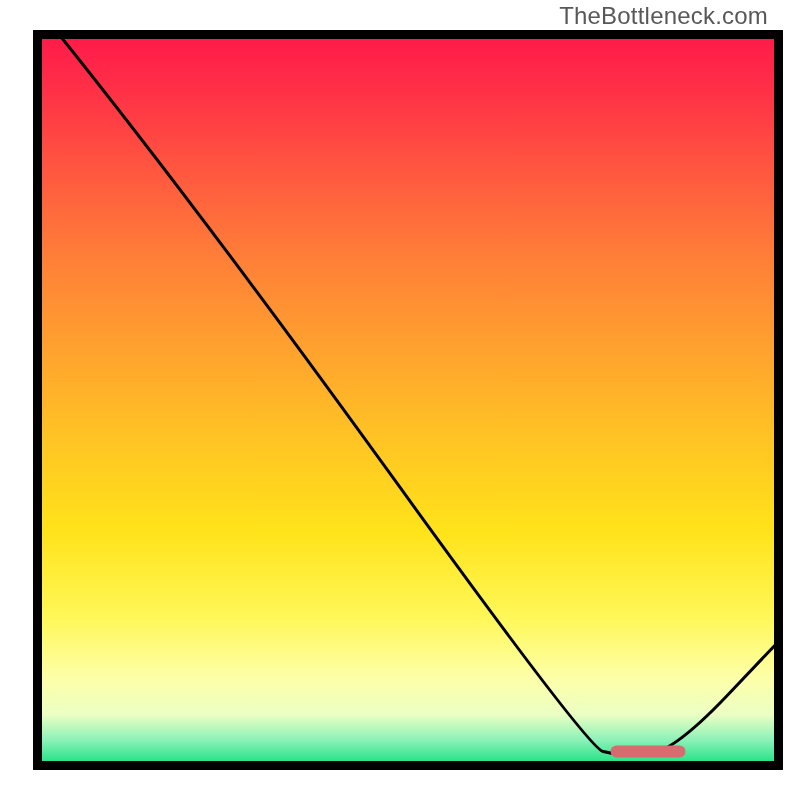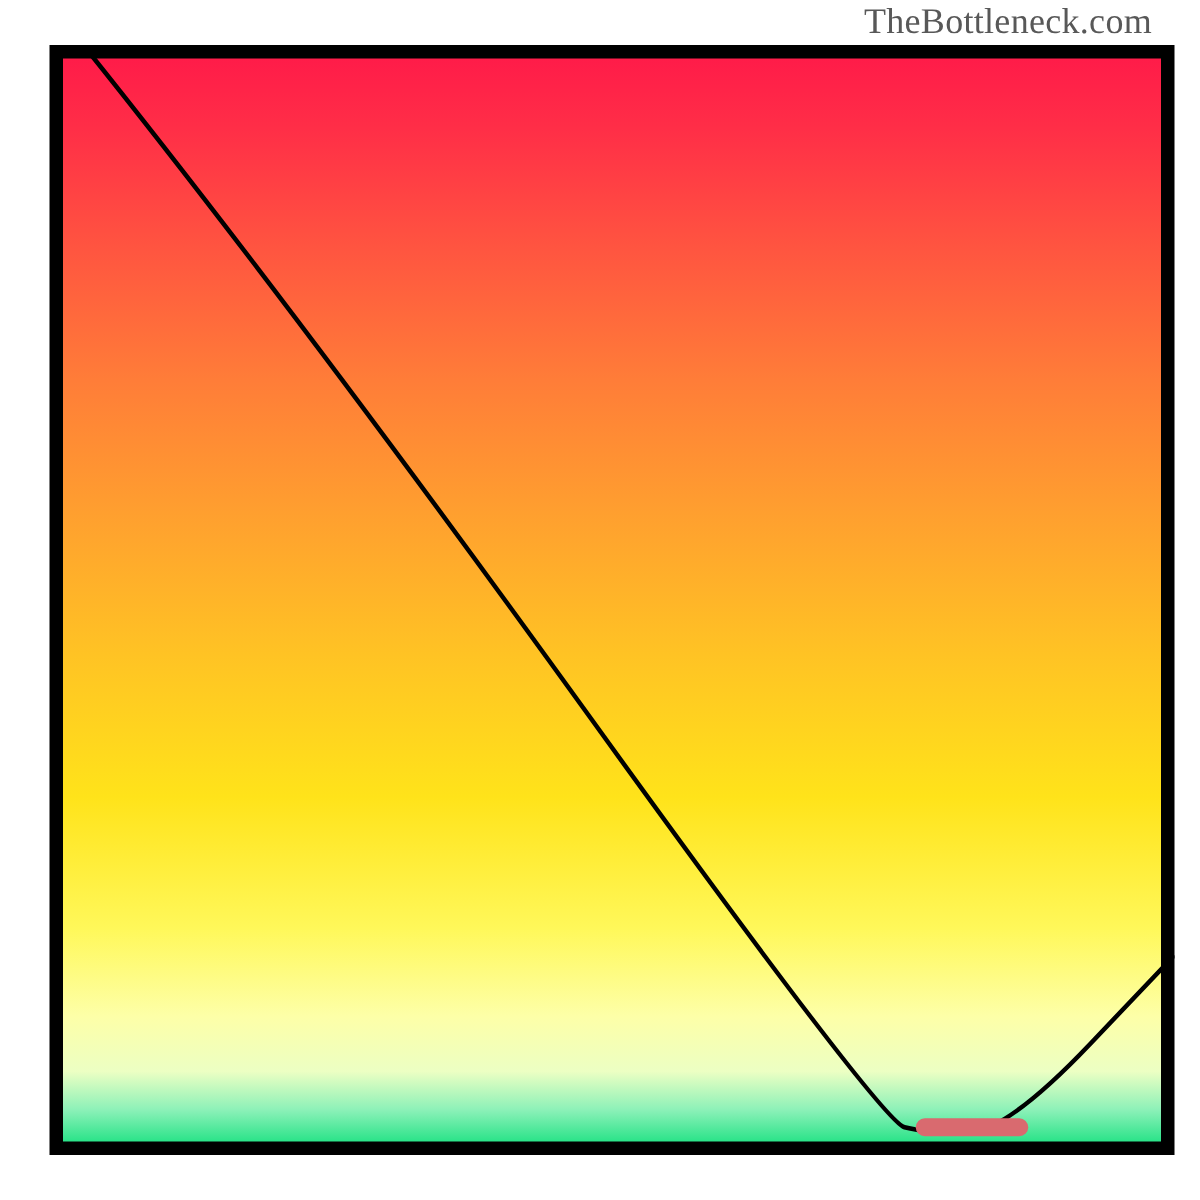--- a/index.html
+++ b/index.html
@@ -7,21 +7,20 @@
     padding: 0;
     width: 800px;
     height: 800px;
     background: #ffffff;
     font-family: Arial, Helvetica, sans-serif;
   }
   .container {
     position: relative;
     width: 778px;
     height: 800px;
-    font-family: Liberation Serif, serif;
   }
   .watermark {
     position: absolute;
     top: 2px;
     right: 10px;
     color: #585858;
     font-size: 24px;
     font-weight: normal;
     letter-spacing: 0.2px;
   }

